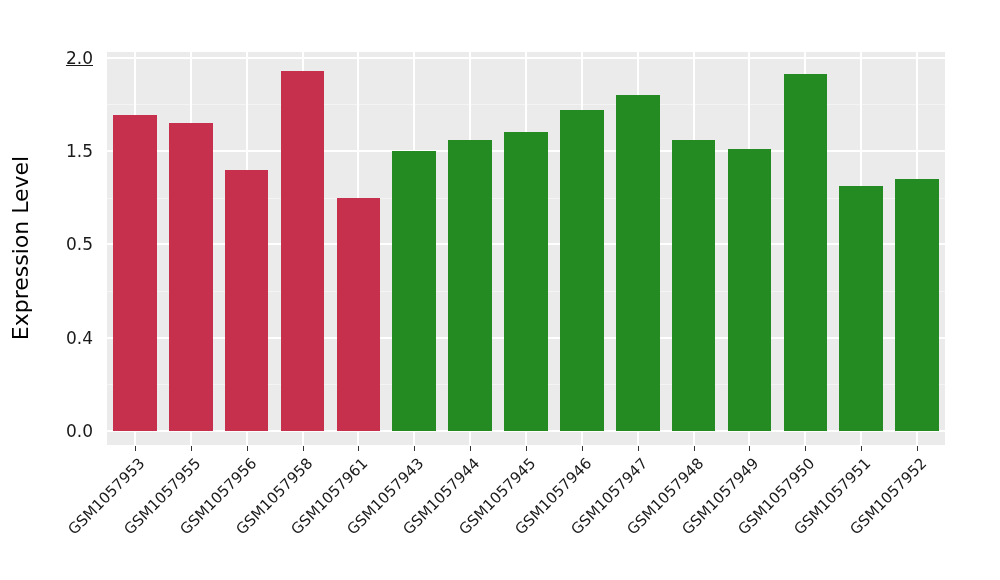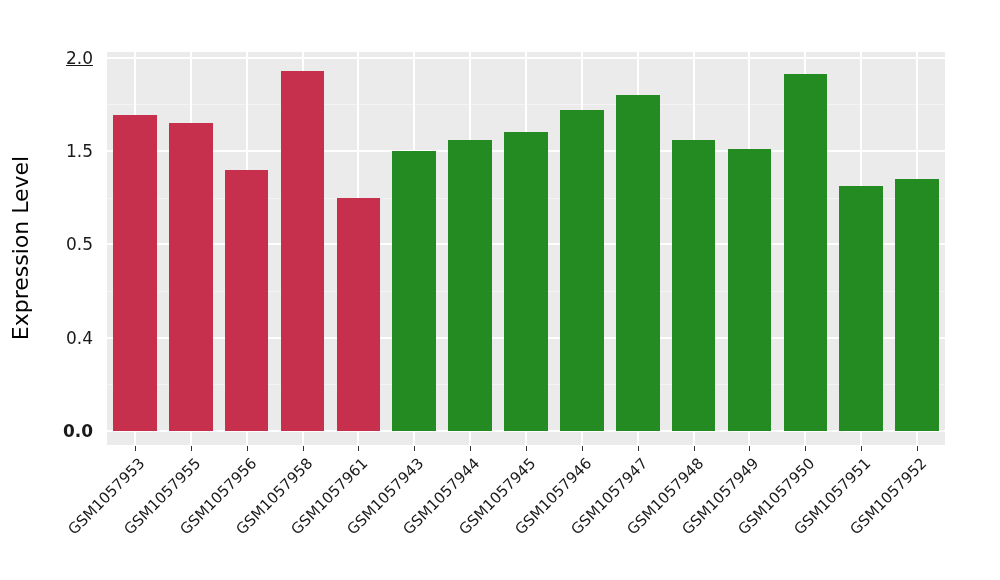--- a/index.html
+++ b/index.html
@@ -140,21 +140,21 @@
 </head>
 <body>
 
 <div id="chart-root">
 
   <div id="y-axis-title">
     <span id="y-axis-title-inner">Expression Level</span>
   </div>
 
   <div id="y-tick-labels">
-      <div class="y-tick-label" style="top: 431px; font-weight: bold;">0.0</div>
+      <div class="y-tick-label" style="top: 431px;">0.0</div>
       <div class="y-tick-mark" style="top: 431px;"></div>
       <div class="y-tick-label" style="top: 337.625px;">0.4</div>
       <div class="y-tick-mark" style="top: 337.625px;"></div>
       <div class="y-tick-label" style="top: 244.25px;">0.5</div>
       <div class="y-tick-mark" style="top: 244.25px;"></div>
       <div class="y-tick-label" style="top: 150.875px;">1.5</div>
       <div class="y-tick-mark" style="top: 150.875px;"></div>
       <div class="y-tick-label" style="top: 57.5px; text-decoration: underline;">2.0</div>
       <div class="y-tick-mark" style="top: 57.5px;"></div>
     </div>

